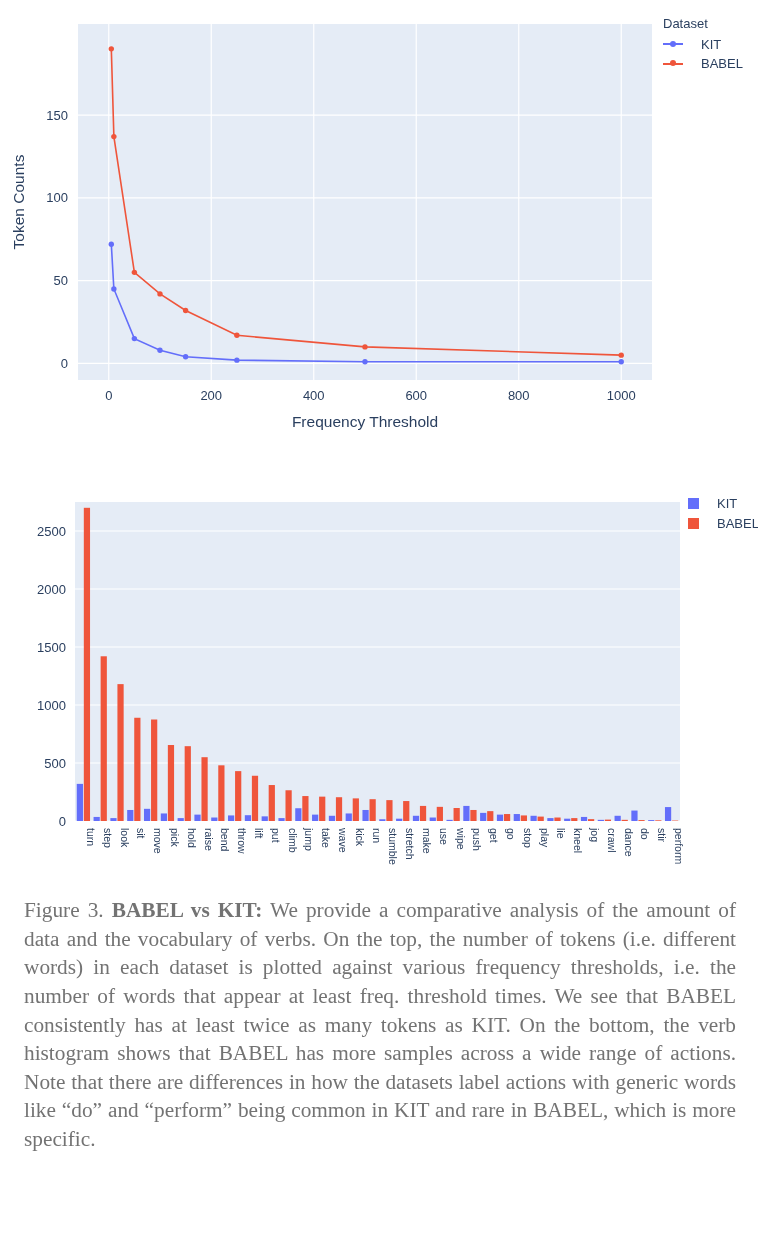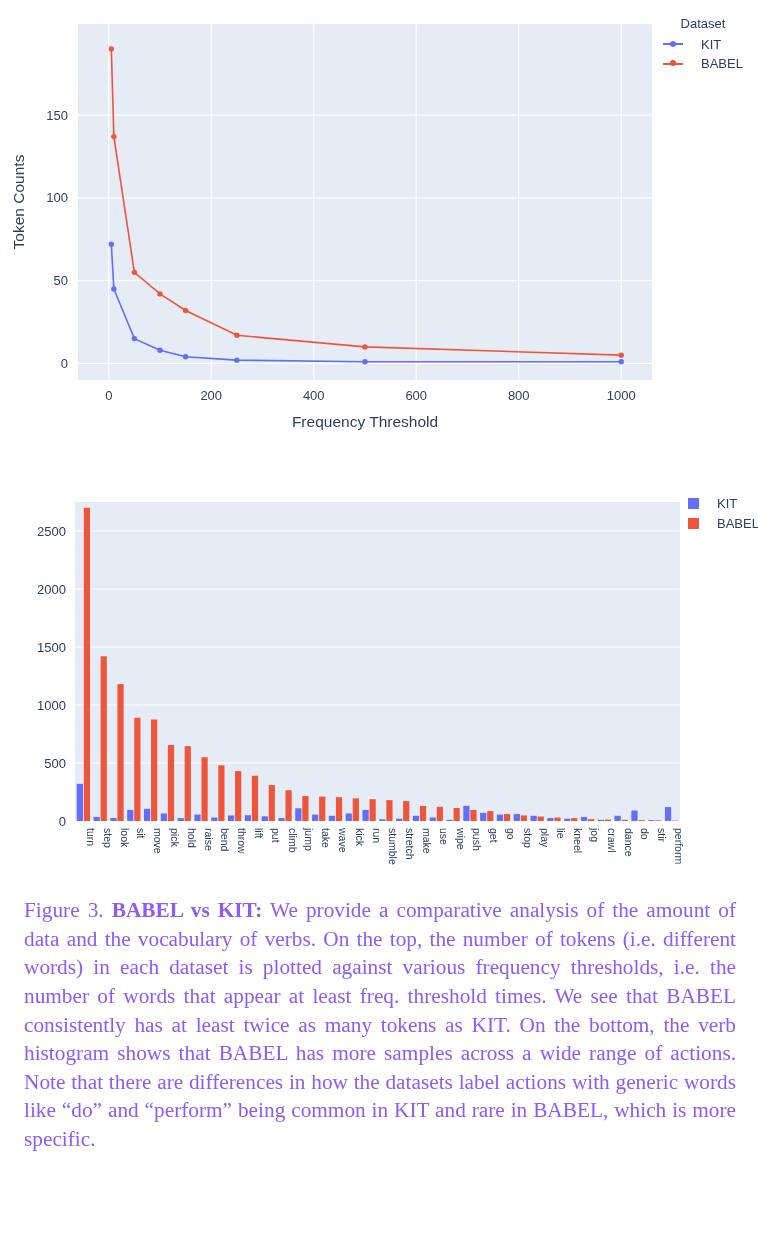--- a/index.html
+++ b/index.html
@@ -9,35 +9,35 @@
     font-family:"Liberation Sans", sans-serif;
     overflow:hidden;
   }
   .chart-wrap { position:absolute; left:0; width:758px; }
   #line-chart { top:8px;  height:442px; }
   #bar-chart  { top:488px; height:402px; }
   svg { display:block; }
   .tick { font-family:"Liberation Sans",sans-serif; font-size:13px; fill:#2a3f5f; }
   .cat  { font-family:"Liberation Sans",sans-serif; font-size:10.5px; fill:#2a3f5f; }
   .axis-label { font-family:"Liberation Sans",sans-serif; font-size:15.5px; fill:#2a3f5f; }
-  .legend { position:absolute; font-size:13px; color:#2a3f5f; line-height:1.2;text-align:center; }
+  .legend { position:absolute; font-size:13px; color:#2a3f5f; line-height:1.2; }
   .legend-line { left:663px; top:8px; }
   .legend-bar  { left:688px; top:4px; }
   .legend-title { margin-bottom:5px; }
   .legend-item { display:flex; align-items:center; gap:18px; margin:4px 0; }
   .lmark { width:20px; height:2px; background:currentColor; position:relative; flex:0 0 auto; }
   .lmark::after {
     content:""; position:absolute; left:7px; top:-2.5px;
     width:6px; height:6px; border-radius:50%; background:currentColor;
   }
   .smark { width:11px; height:11px; background:currentColor; flex:0 0 auto; }
   .caption {
     position:absolute; left:24px; top:896px; width:712px;
     font-family:"Liberation Serif", serif;
-    font-size:21.3px; line-height:1.345; color:#8b5cf6;
+    font-size:21.3px; line-height:1.345; color:#737373;
     text-align:justify;
   }
 </style>
 </head>
 <body>
 
 <div class="chart-wrap" id="line-chart">
   <svg width="758" height="442" xmlns="http://www.w3.org/2000/svg">
       <rect x="78" y="16" width="574" height="356" fill="#e5ecf6"></rect>
       <line x1="108.75" x2="108.75" y1="16" y2="372" stroke="#ffffff" stroke-width="1.2"></line>

